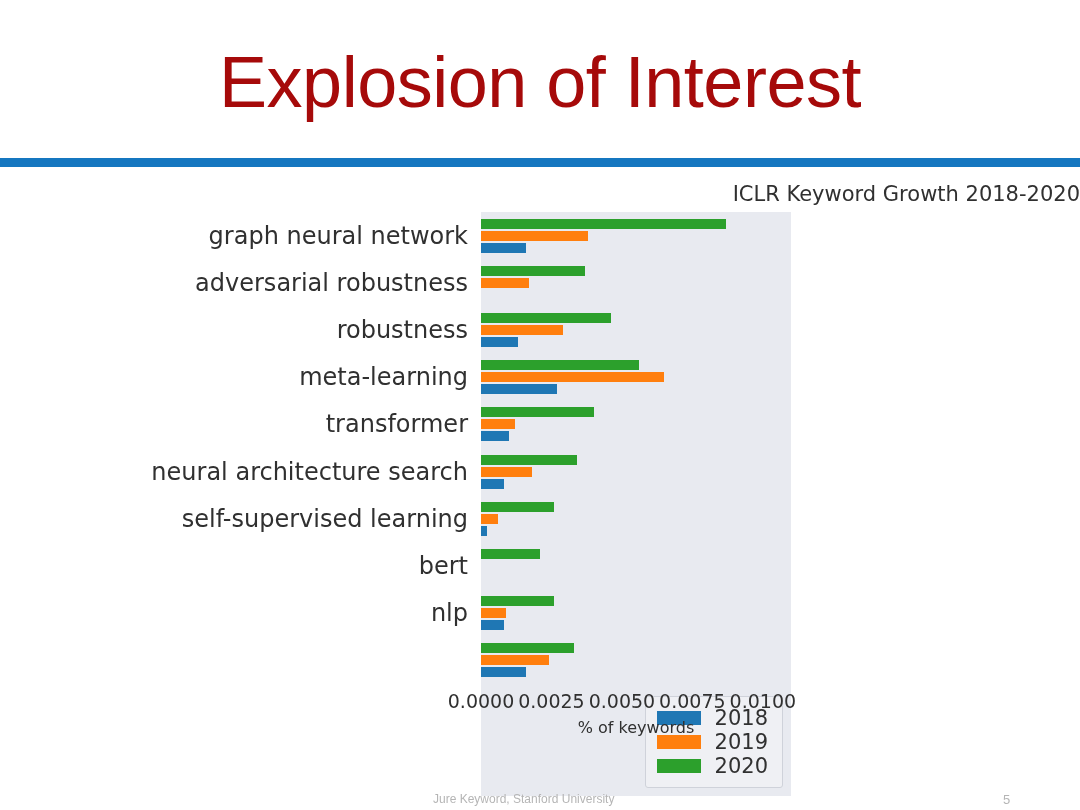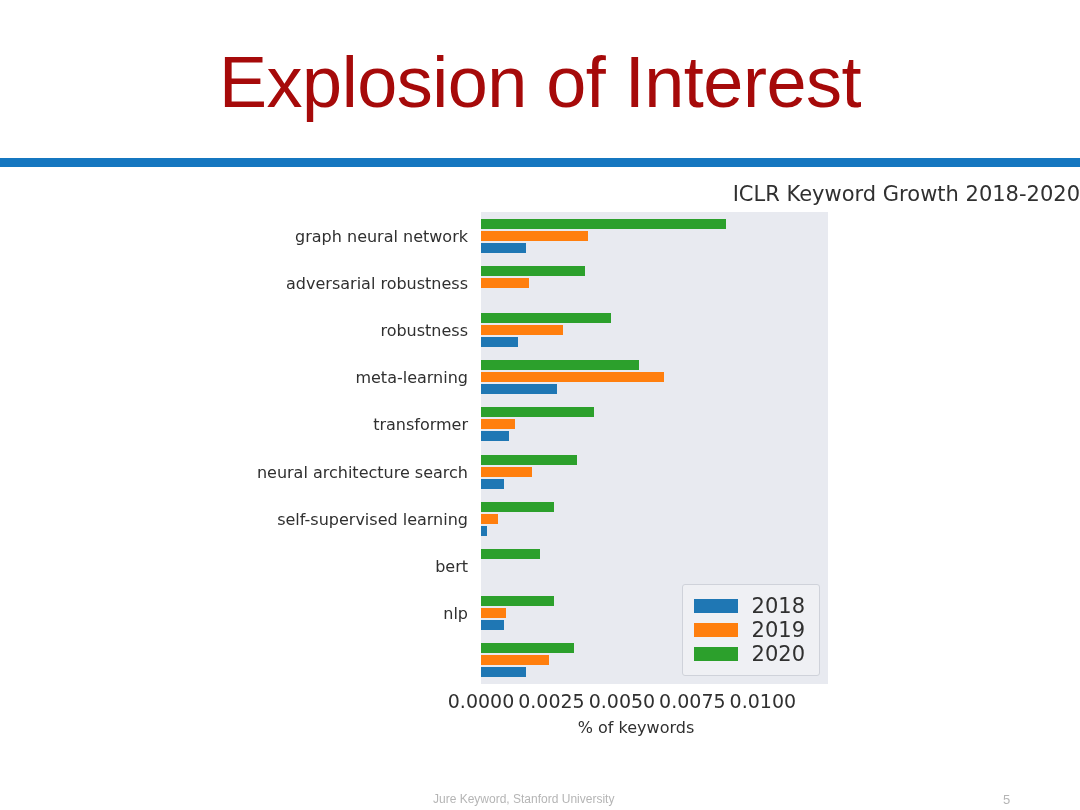--- a/index.html
+++ b/index.html
@@ -61,39 +61,38 @@
     font-family: "DejaVu Sans", sans-serif;
     white-space: nowrap;
   }
 
   
   .plot-area {
     position: absolute;
     left: 481px;
     top: 40px;
     width: 310px;
-    height: 472px;
+    height: 584px;
     background: #E8EAF0;
-    padding-left: 37px;
   }
 
   
   .ylabels {
     position: absolute;
     left: 140px;
     top: 40px;
     width: 328px;
     height: 472px;
   }
   .ylabel {
     position: absolute;
     right: 0;
     width: 328px;
     text-align: right;
-    font-size: 16px;
+    font-size: 24px;
     color: #303030;
     transform: translateY(-50%);
     white-space: nowrap;
   }
 
   
   .group {
     position: absolute;
     left: 0;
     width: 100%;

